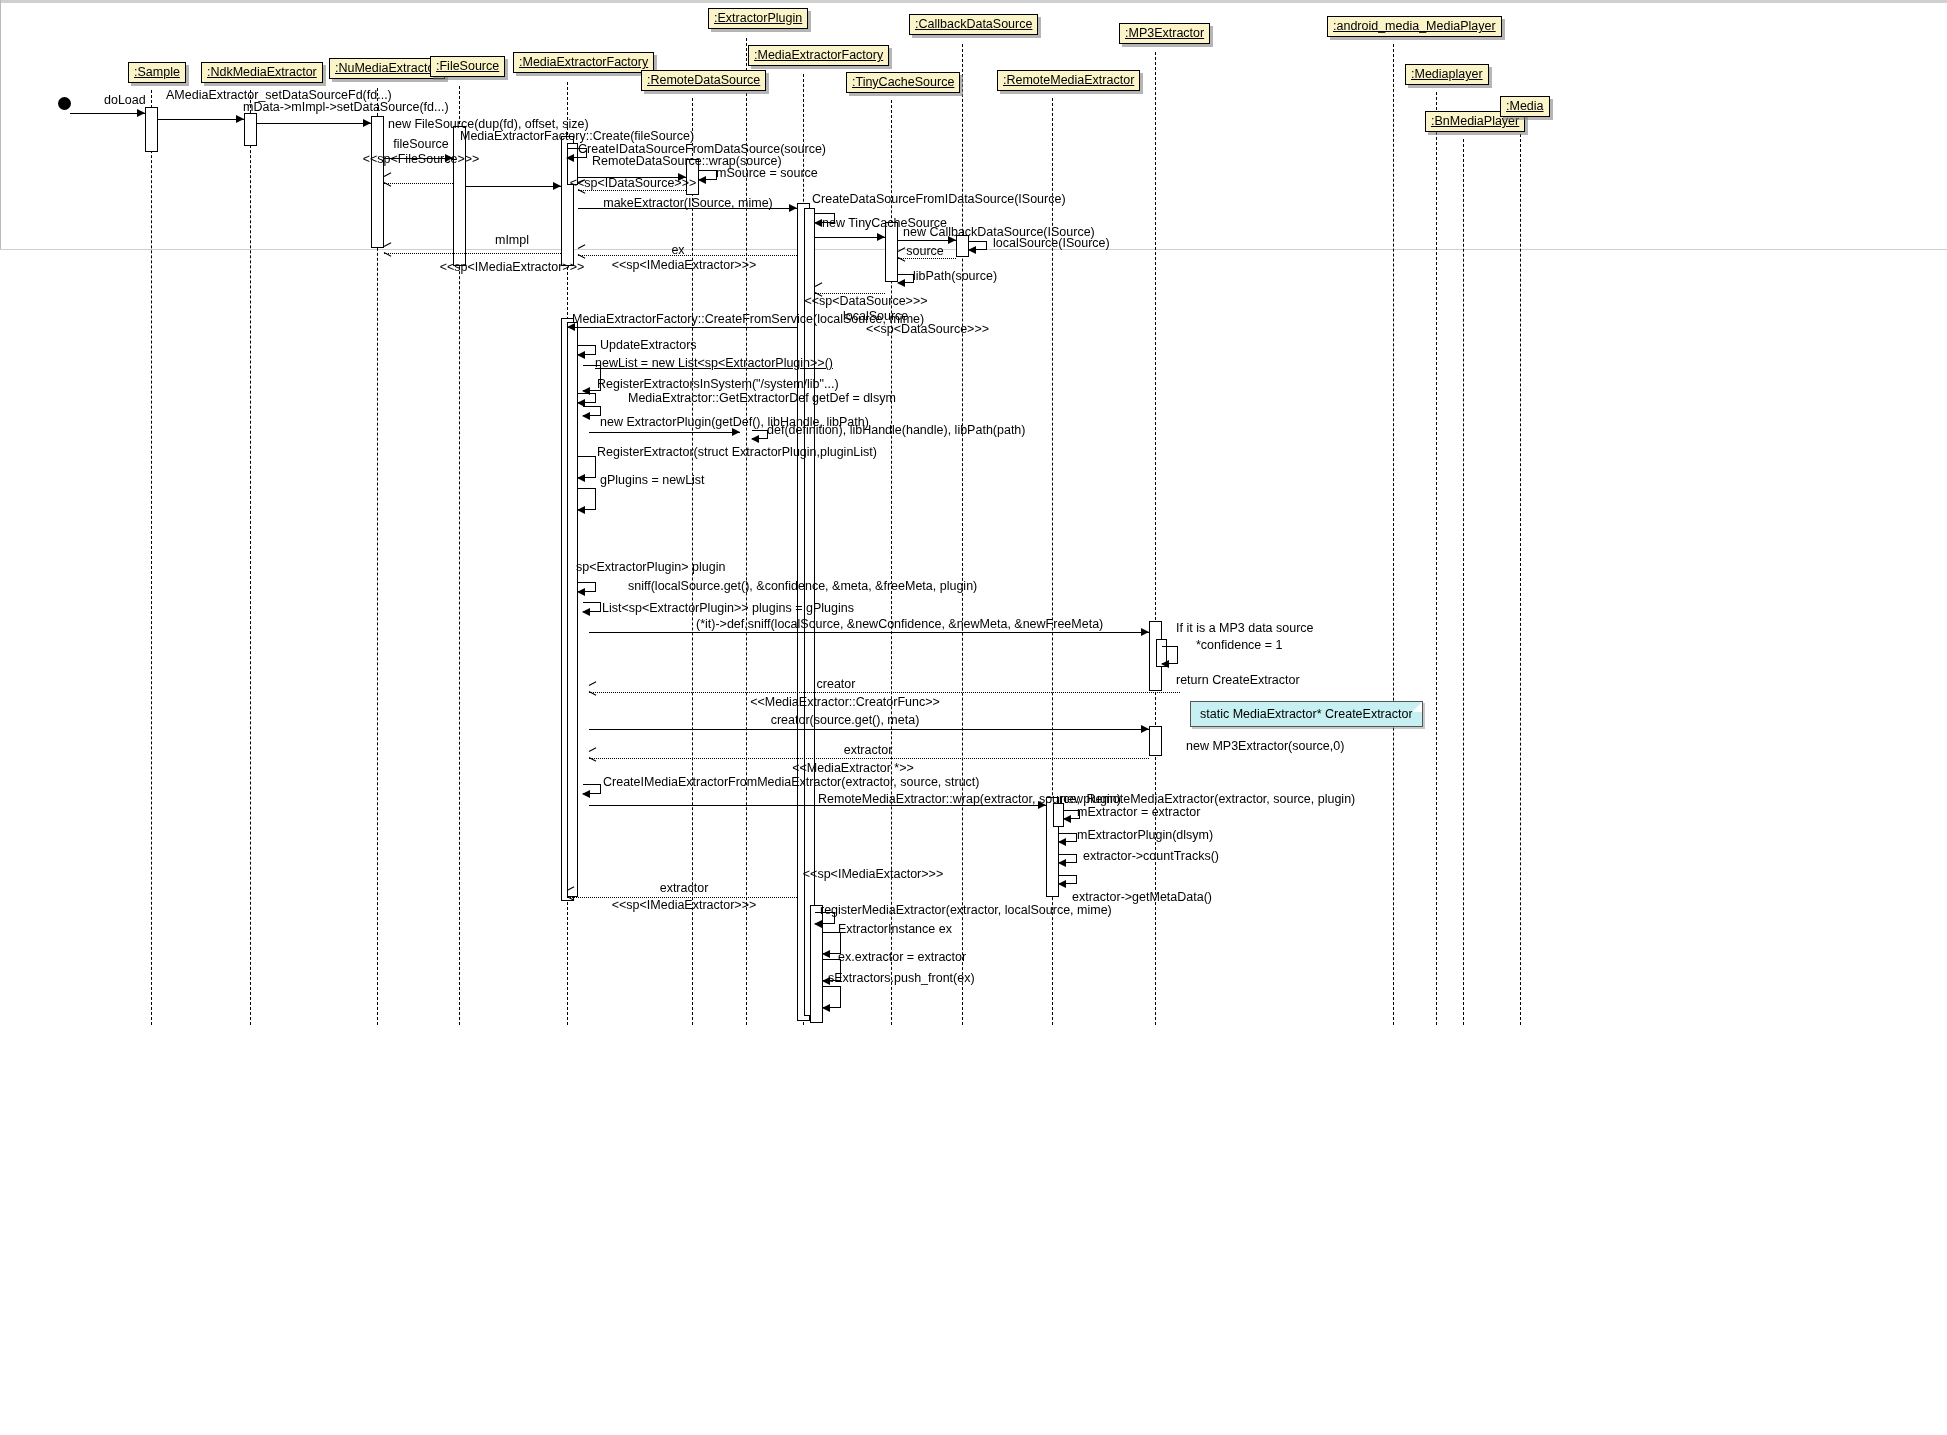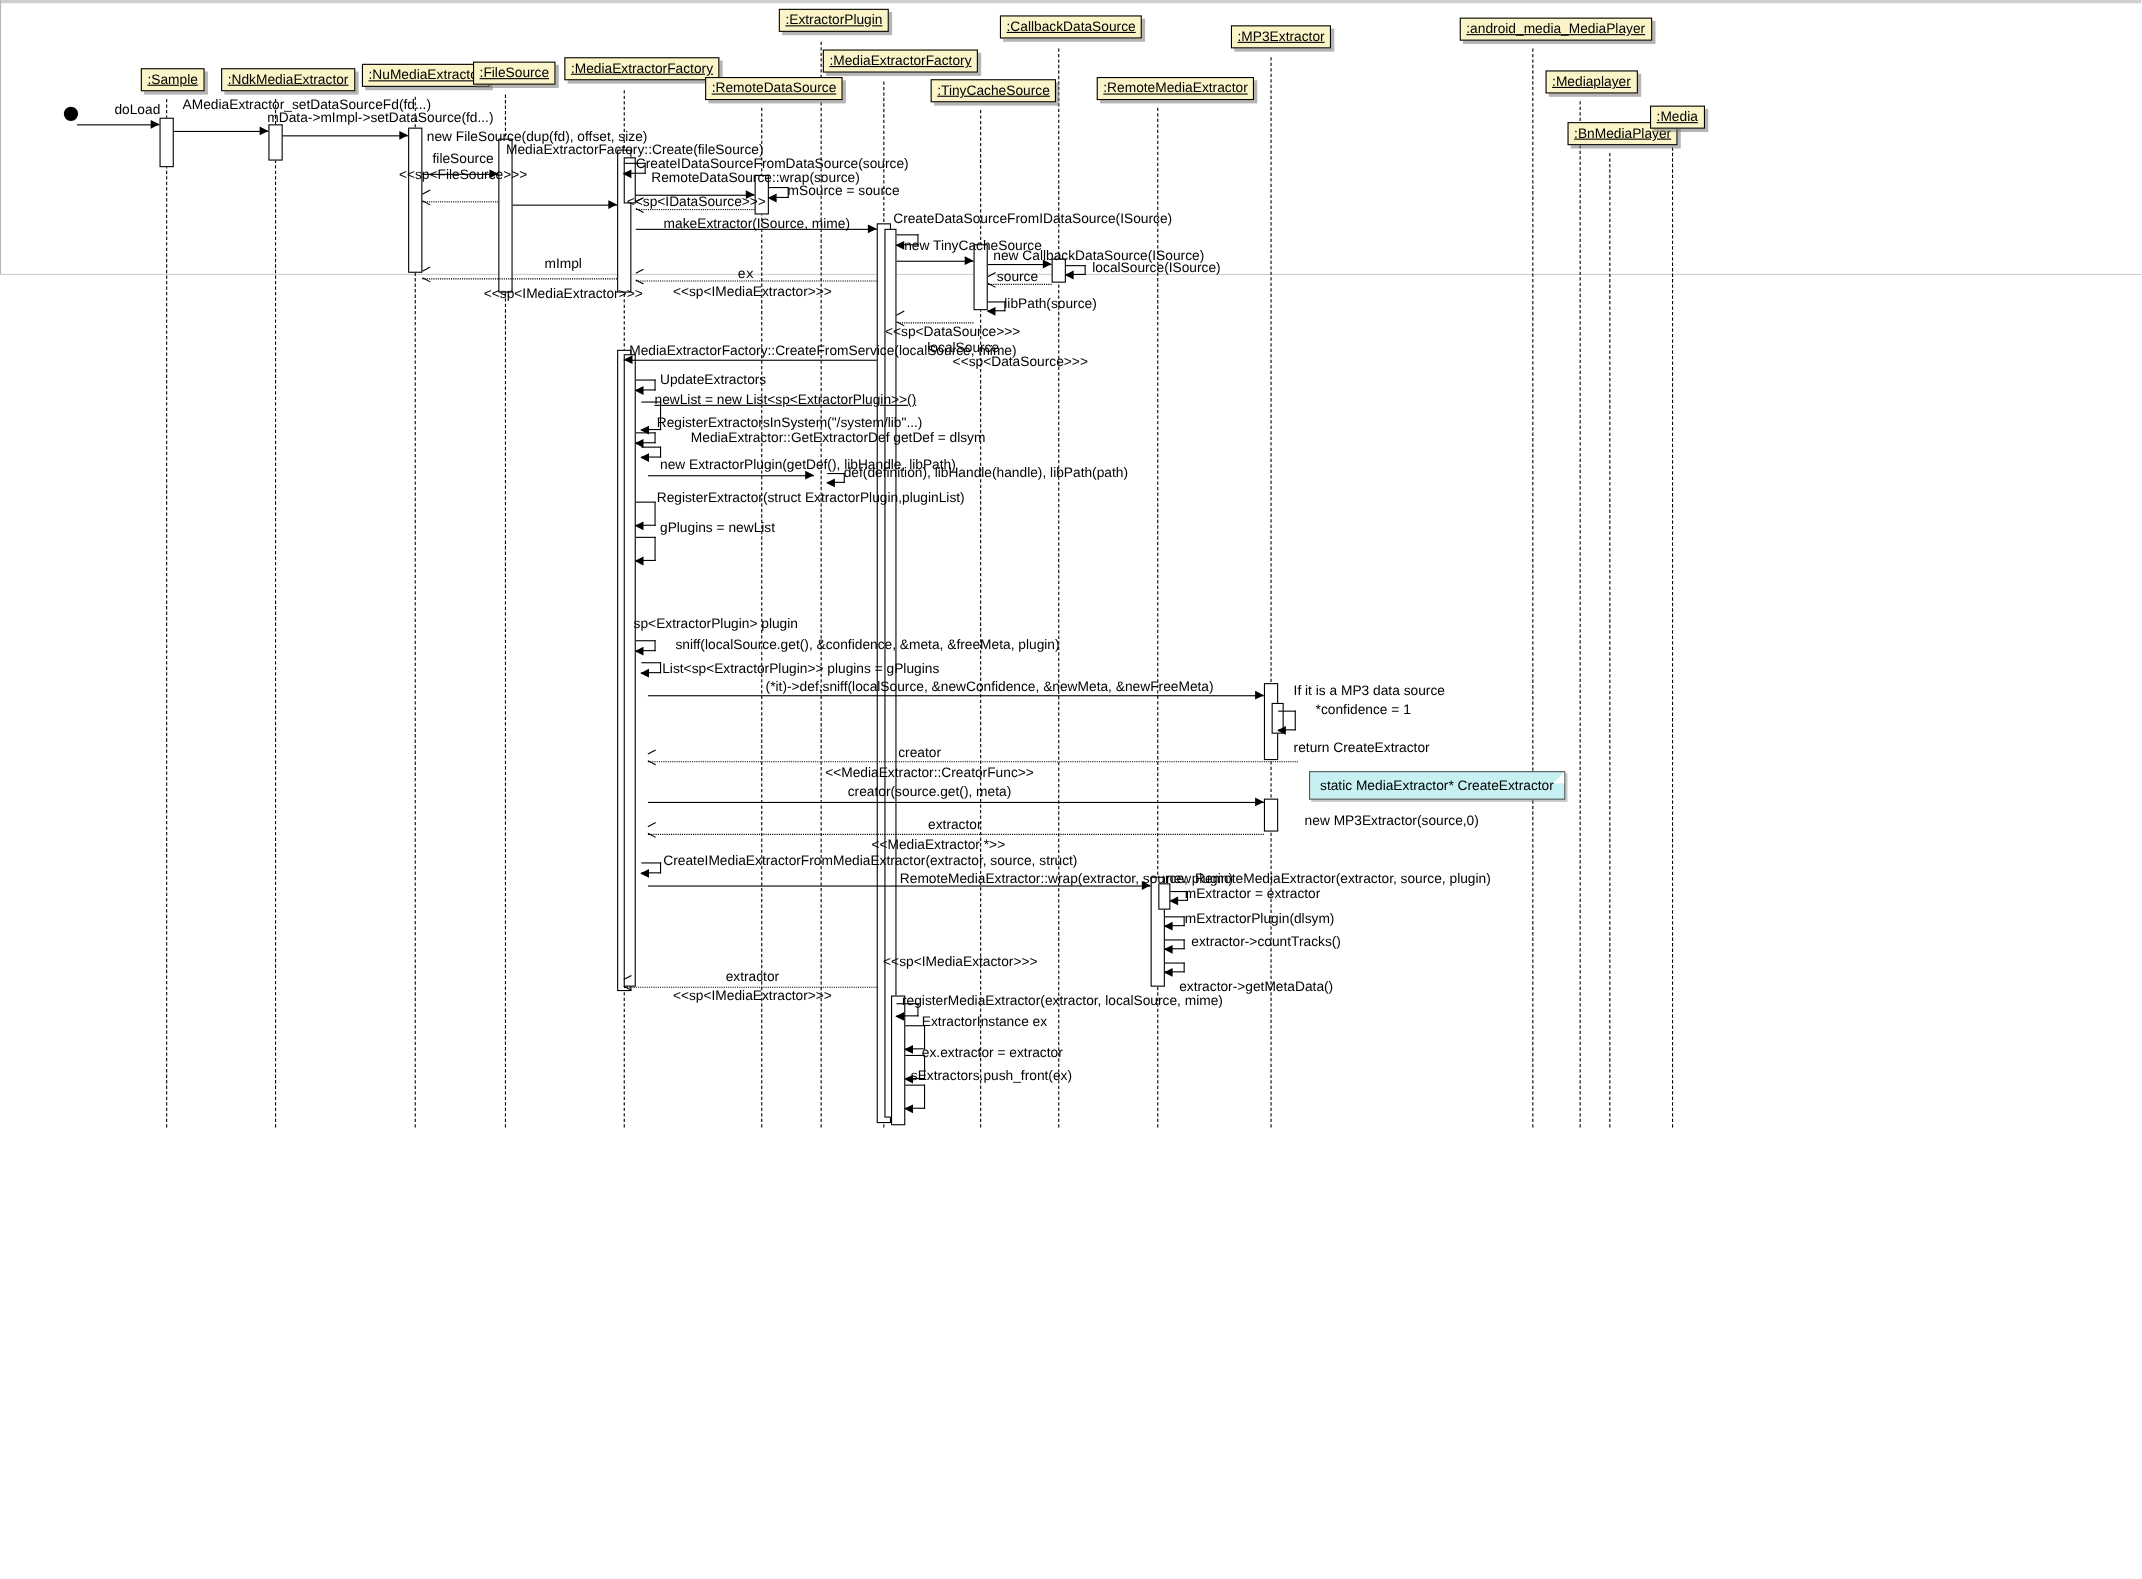--- a/index.html
+++ b/index.html
@@ -152,21 +152,21 @@
       <div class="msg ret" style="left: 898px; top: 258px; width: 58px;"></div>
       <div class="arrowL open" style="left: 898px; top: 254px;"></div>
       <div class="lbl" style="left: 913px; top: 270px;">libPath(source)</div>
       <div class="selfmsg" style="left: 898px; top: 274px; width: 16px; height: 9px;"></div>
       <div class="arrowL" style="left: 897px; top: 279px;"></div>
       <div class="lbl ctr" style="left: 866px; top: 295px;">&lt;&lt;sp&lt;DataSource&gt;&gt;&gt;</div>
       <div class="msg ret" style="left: 815px; top: 293px; width: 70px;"></div>
       <div class="arrowL open" style="left: 815px; top: 289px;"></div>
       <div class="lbl" style="left: 843px; top: 310px;">localSource</div>
       <div class="lbl" style="left: 866px; top: 323px;">&lt;&lt;sp&lt;DataSource&gt;&gt;&gt;</div>
-      <div class="lbl ctr" style="left: 678px; top: 244px; font-family: Liberation Mono, monospace;">ex</div>
+      <div class="lbl ctr" style="left: 678px; top: 244px;">ex</div>
       <div class="msg ret" style="left: 578px; top: 255px; width: 219px;"></div>
       <div class="arrowL open" style="left: 578px; top: 251px;"></div>
       <div class="lbl ctr" style="left: 684px; top: 259px;">&lt;&lt;sp&lt;IMediaExtractor&gt;&gt;&gt;</div>
       <div class="lbl ctr" style="left: 512px; top: 234px;">mImpl</div>
       <div class="msg ret" style="left: 384px; top: 253px; width: 177px;"></div>
       <div class="arrowL open" style="left: 384px; top: 249px;"></div>
       <div class="lbl ctr" style="left: 512px; top: 261px;">&lt;&lt;sp&lt;IMediaExtractor&gt;&gt;&gt;</div>
       <div class="lbl" style="left: 572px; top: 313px;">MediaExtractorFactory::CreateFromService(localSource, mime)</div>
       <div class="msg" style="left: 567px; top: 327px; width: 230px;"></div>
       <div class="arrowL" style="left: 567px; top: 323px;"></div>
@@ -188,21 +188,21 @@
       <div class="lbl" style="left: 767px; top: 424px;">def(definition), libHandle(handle), libPath(path)</div>
       <div class="selfmsg" style="left: 752px; top: 430px; width: 16px; height: 9px;"></div>
       <div class="arrowL" style="left: 751px; top: 435px;"></div>
       <div class="lbl" style="left: 597px; top: 446px;">RegisterExtractor(struct ExtractorPlugin,pluginList)</div>
       <div class="selfmsg" style="left: 578px; top: 456px; width: 18px; height: 22px;"></div>
       <div class="arrowL" style="left: 577px; top: 474px;"></div>
       <div class="lbl" style="left: 600px; top: 474px;">gPlugins = newList</div>
       <div class="selfmsg" style="left: 578px; top: 488px; width: 18px; height: 22px;"></div>
       <div class="arrowL" style="left: 577px; top: 506px;"></div>
       <div class="lbl" style="left: 576px; top: 561px;">sp&lt;ExtractorPlugin&gt; plugin</div>
-      <div class="lbl" style="left: 614px; top: 580px;">sniff(localSource.get(), &amp;confidence, &amp;meta, &amp;freeMeta, plugin)</div>
+      <div class="lbl" style="left: 597px; top: 580px; padding-left: 31px;">sniff(localSource.get(), &amp;confidence, &amp;meta, &amp;freeMeta, plugin)</div>
       <div class="selfmsg" style="left: 578px; top: 582px; width: 18px; height: 10px;"></div>
       <div class="arrowL" style="left: 577px; top: 588px;"></div>
       <div class="lbl" style="left: 602px; top: 602px;">List&lt;sp&lt;ExtractorPlugin&gt;&gt; plugins = gPlugins</div>
       <div class="selfmsg" style="left: 583px; top: 602px; width: 18px; height: 10px;"></div>
       <div class="arrowL" style="left: 582px; top: 608px;"></div>
       <div class="lbl" style="left: 696px; top: 618px;">(*it)-&gt;def.sniff(localSource, &amp;newConfidence, &amp;newMeta, &amp;newFreeMeta)</div>
       <div class="msg" style="left: 589px; top: 632px; width: 560px;"></div>
       <div class="arrowR" style="left: 1141px; top: 628px;"></div>
       <div class="lbl" style="left: 1176px; top: 622px;">If it is a MP3 data source</div>
       <div class="lbl" style="left: 1196px; top: 639px;">*confidence = 1</div>

